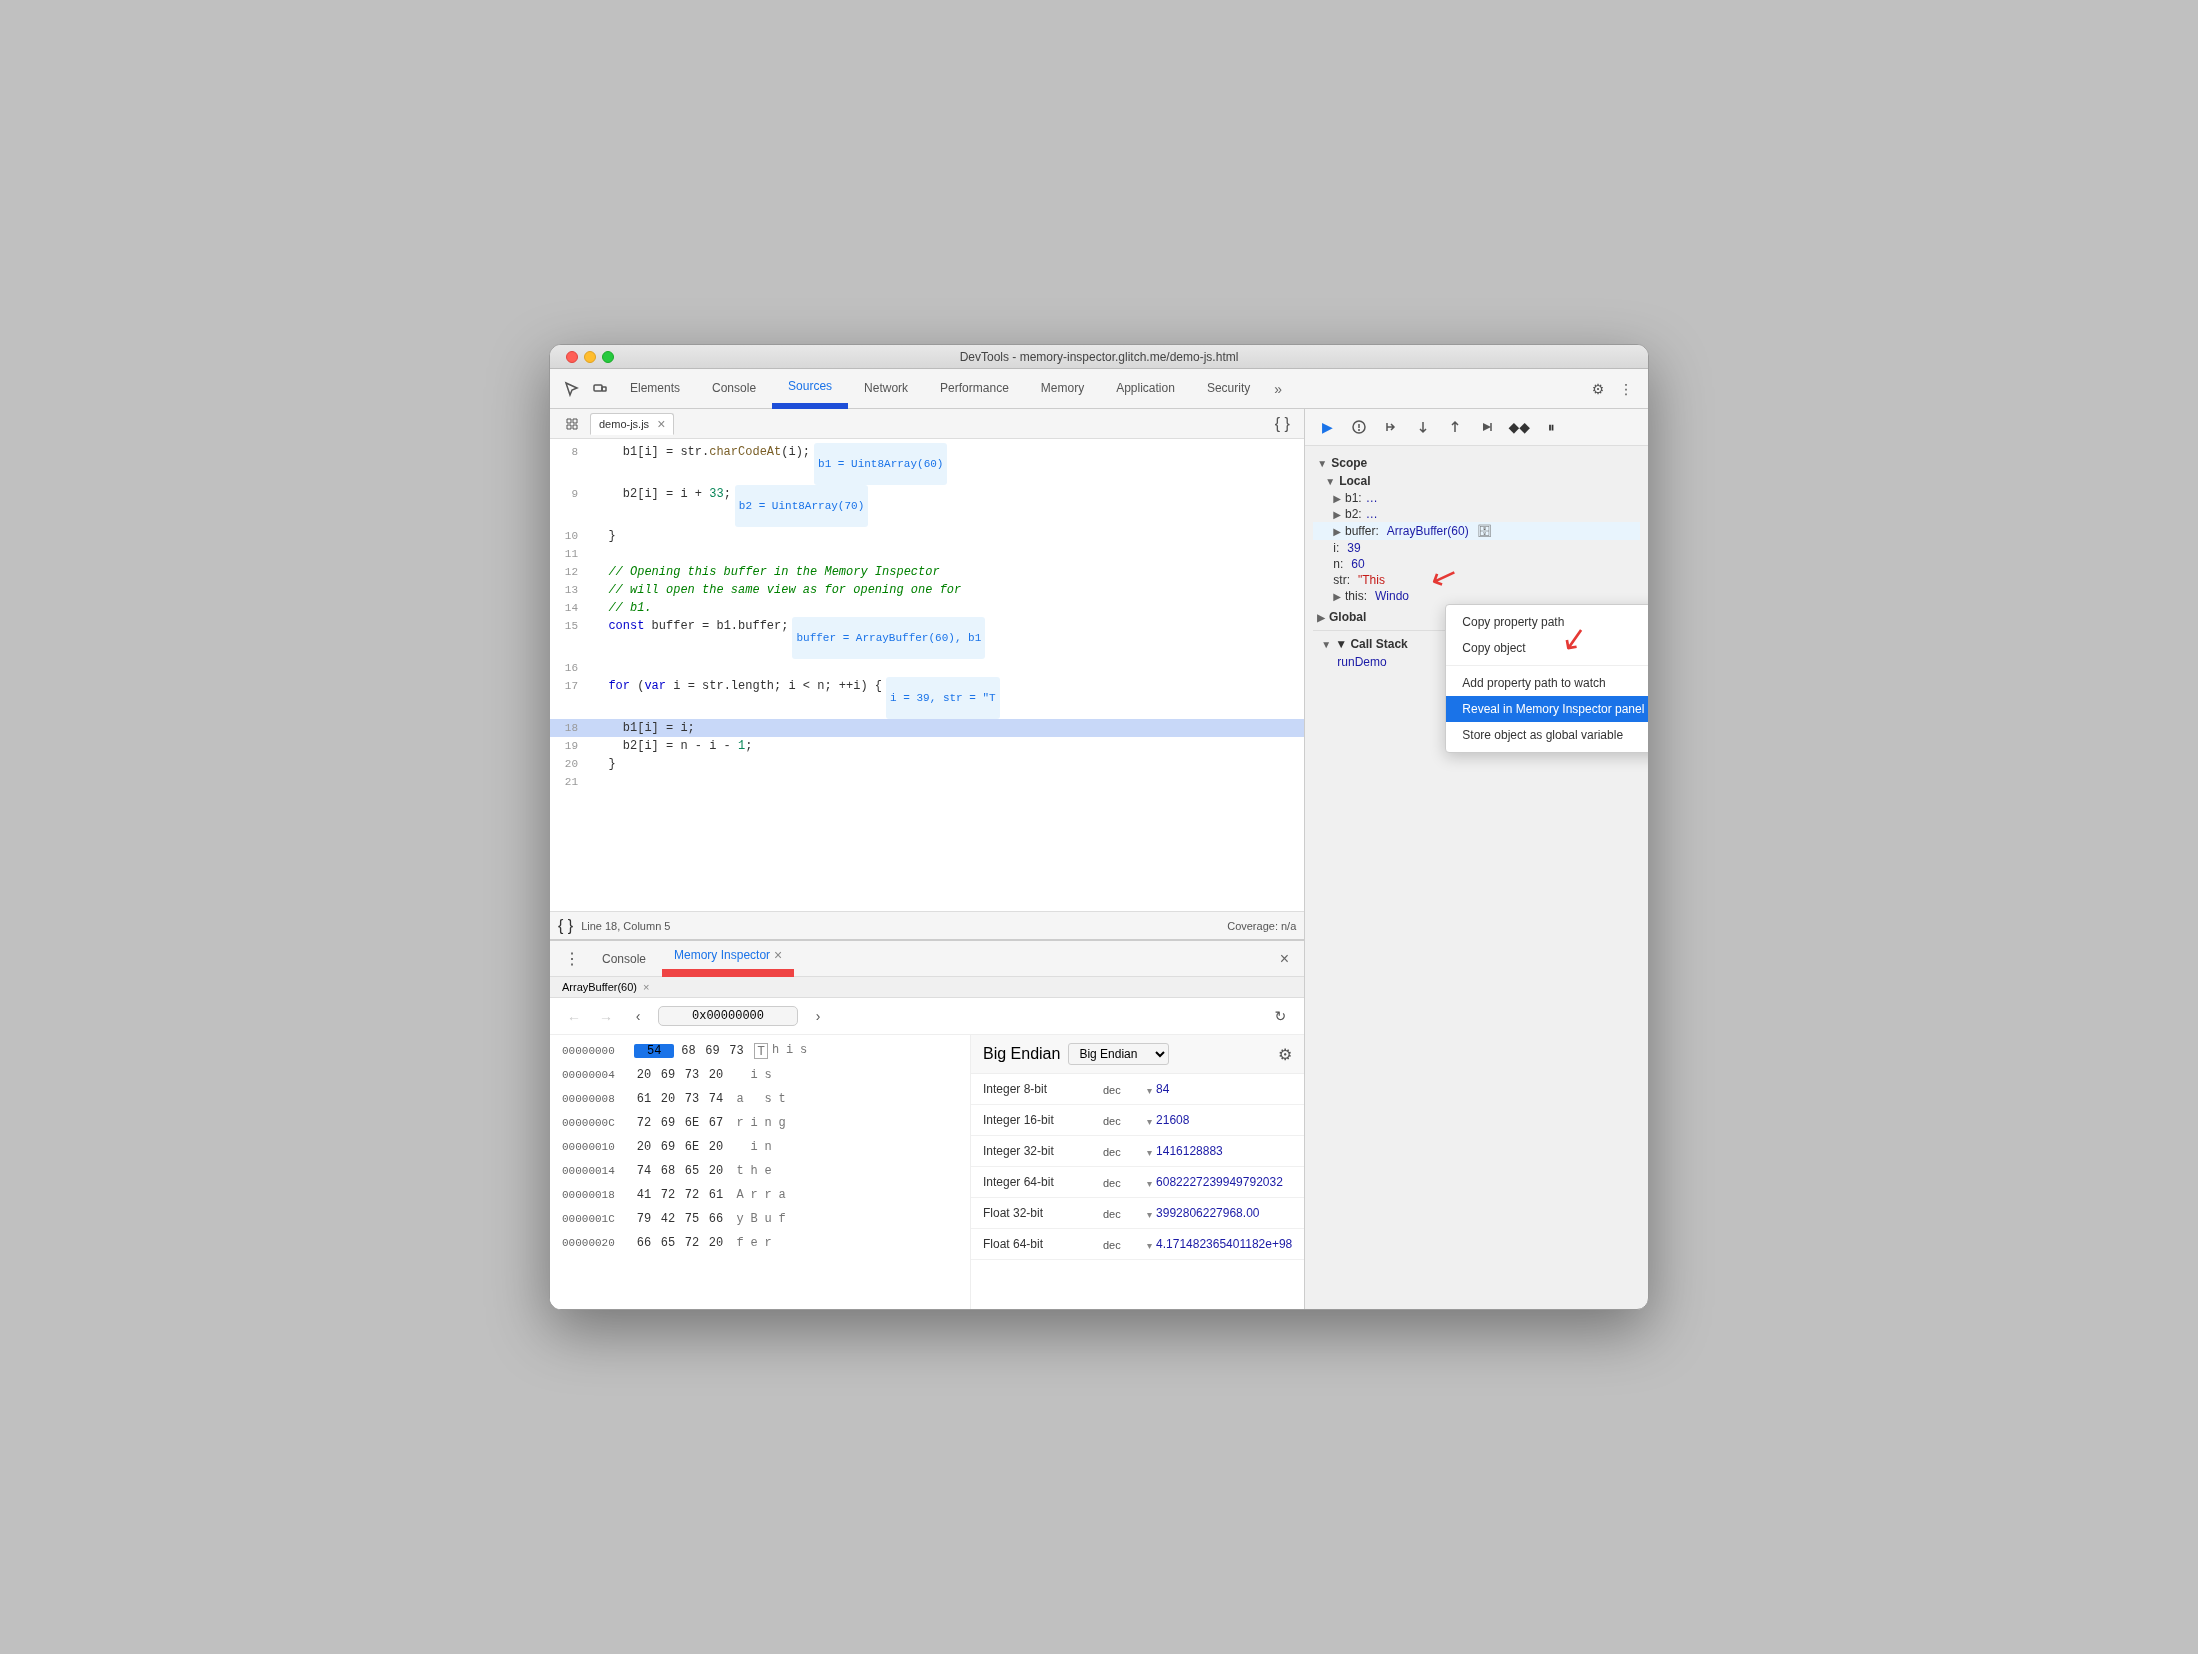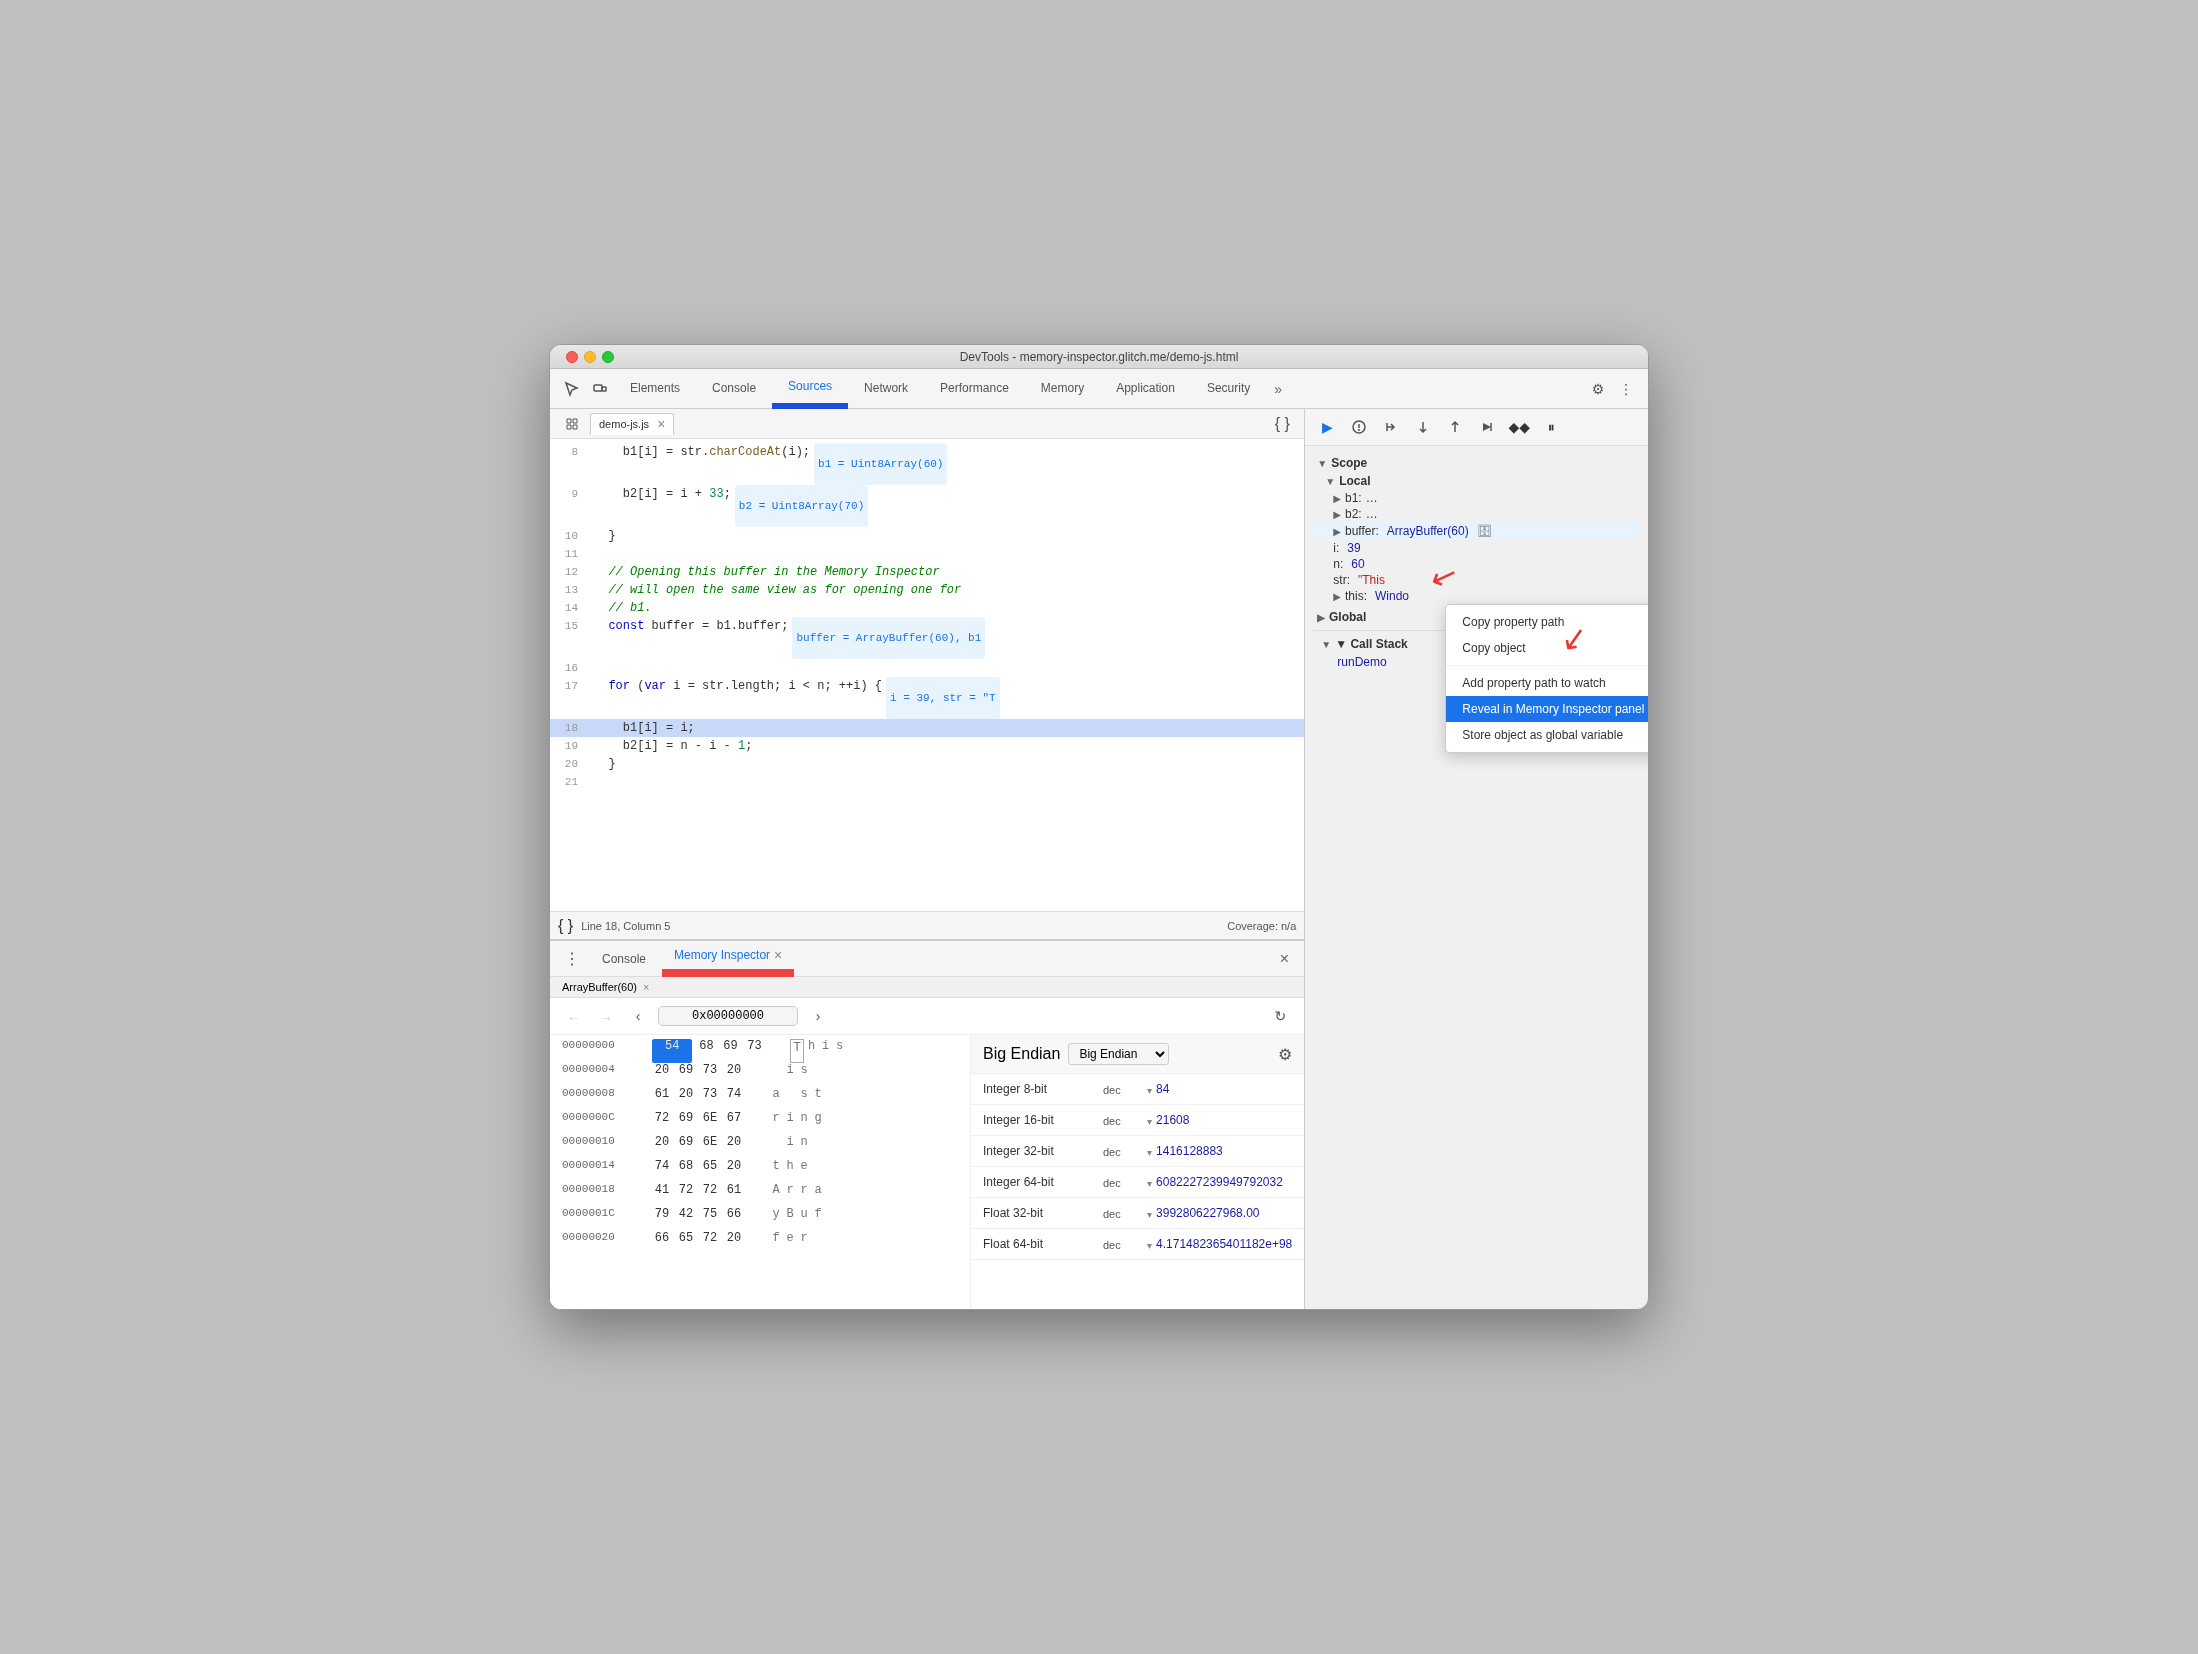--- a/index.html
+++ b/index.html
@@ -296,42 +296,43 @@
     }
     .memory-hex {
       flex: 0 0 420px;
       overflow-y: auto;
       padding: 4px 0;
       font-family: 'Courier New', monospace;
       font-size: 12px;
     }
     .hex-row {
       display: flex;
+      align-items: center;
       height: 24px;
       padding: 0 12px;
-      gap: 18px;
+      gap: 0;
     }
     .hex-addr {
       color: #666;
       min-width: 72px;
       font-size: 11px;
     }
     .hex-bytes {
       display: flex;
       gap: 4px;
     }
     .hex-byte {
       min-width: 20px;
       text-align: center;
       color: #333;
       cursor: pointer;
     }
     .hex-byte.selected {
       background: #1a73e8;
-      color: #e5e5e5;
+      color: #000000;
       border-radius: 2px;
       padding: 0 13px;
     }
     .hex-chars {
       display: flex;
       gap: 2px;
       margin-left: 8px;
       color: #777;
     }
     .hex-char {

